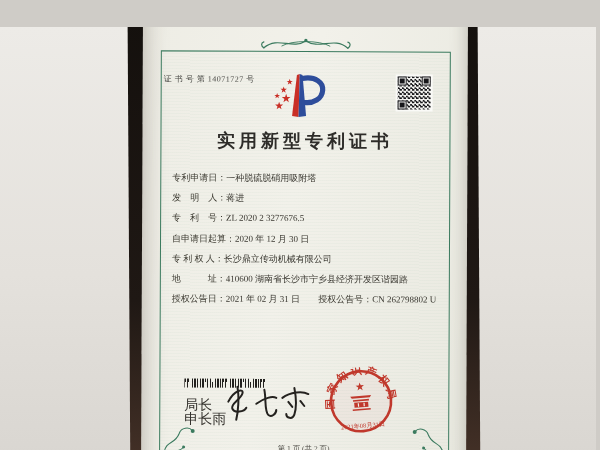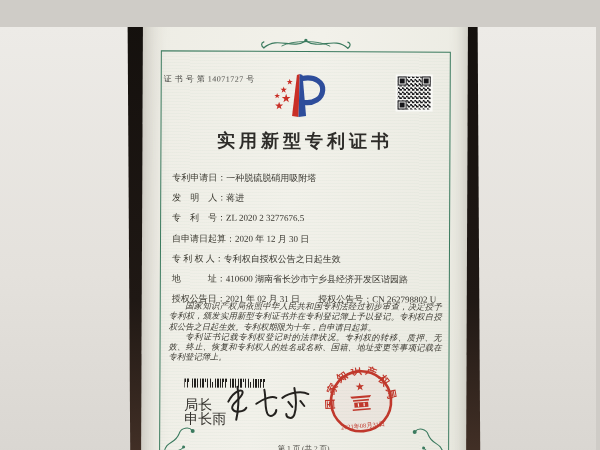--- a/index.html
+++ b/index.html
@@ -96,35 +96,31 @@
       <div class="row">
         <span class="f-label">发　明　人：</span><span>蒋进</span>
       </div>
       <div class="row">
         <span class="f-label">专　利　号：</span><span>ZL 2020 2 3277676.5</span>
       </div>
       <div class="row">
         <span class="f-label">自申请日起算：</span><span>2020 年 12 月 30 日</span>
       </div>
       <div class="row">
-        <span class="f-label">专 利 权 人：</span><span>专利权自授权公告之日起生效</span>
+        <span class="f-label">专 利 权 人：</span><span>长沙鼎立传动机械有限公司</span>
       </div>
       <div class="row">
         <span class="f-label">地　　　址：</span><span>410600 湖南省长沙市宁乡县经济开发区谐园路</span>
       </div>
       <div class="row">
         <span class="f-label">授权公告日：</span><span>2021 年 02 月 31 日</span>
         <span class="f-label second">授权公告号：</span><span>CN 262798802 U</span>
       </div>
     </div>
 
-    <div class="paragraphs">
-      <p>国家知识产权局依照中华人民共和国专利法经过初步审查，决定授予专利权，颁发实用新型专利证书并在专利登记簿上予以登记。专利权自授权公告之日起生效。专利权期限为十年，自申请日起算。</p>
-      <p>专利证书记载专利权登记时的法律状况。专利权的转移、质押、无效、终止、恢复和专利权人的姓名或名称、国籍、地址变更等事项记载在专利登记簿上。</p>
-    </div>
 
     <div class="barcode"></div>
 
     <div class="director">
       <div>局长</div>
       <div>申长雨</div>
     </div>
 
     <svg class="signature" width="95" height="42" viewBox="0 0 95 42">
       <g stroke="#24221f" stroke-width="2" fill="none" stroke-linecap="round" stroke-linejoin="round">

